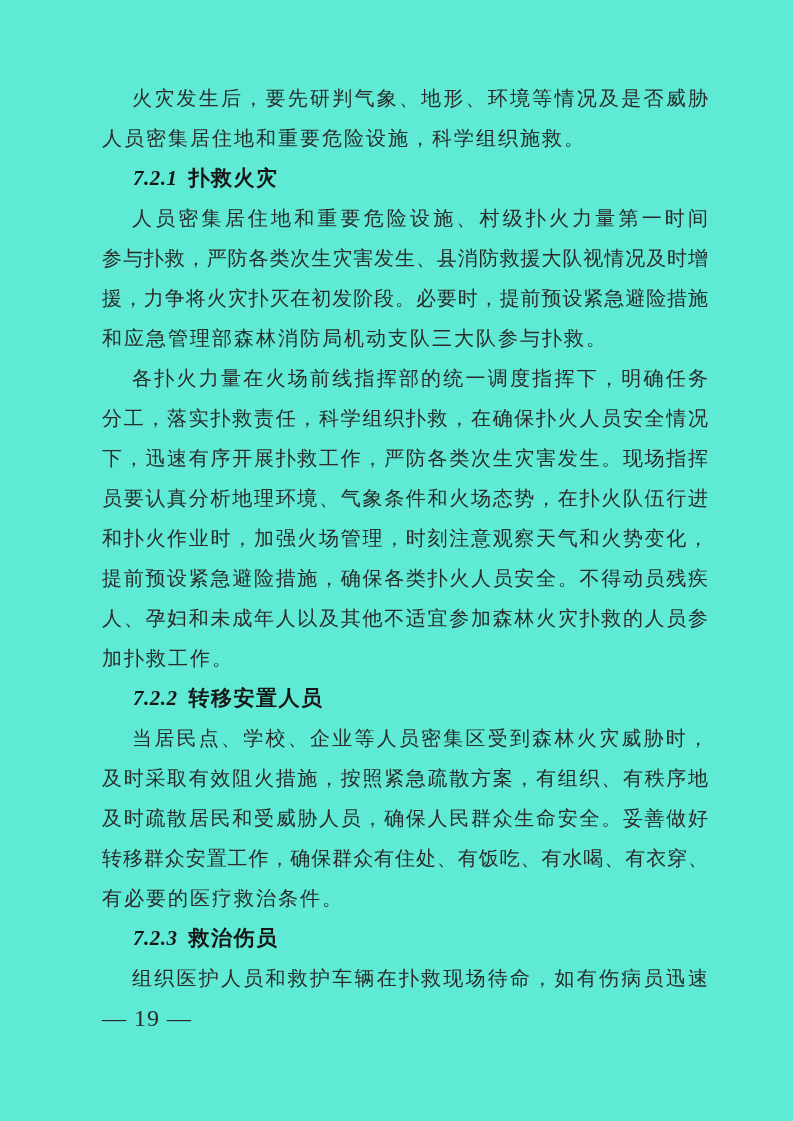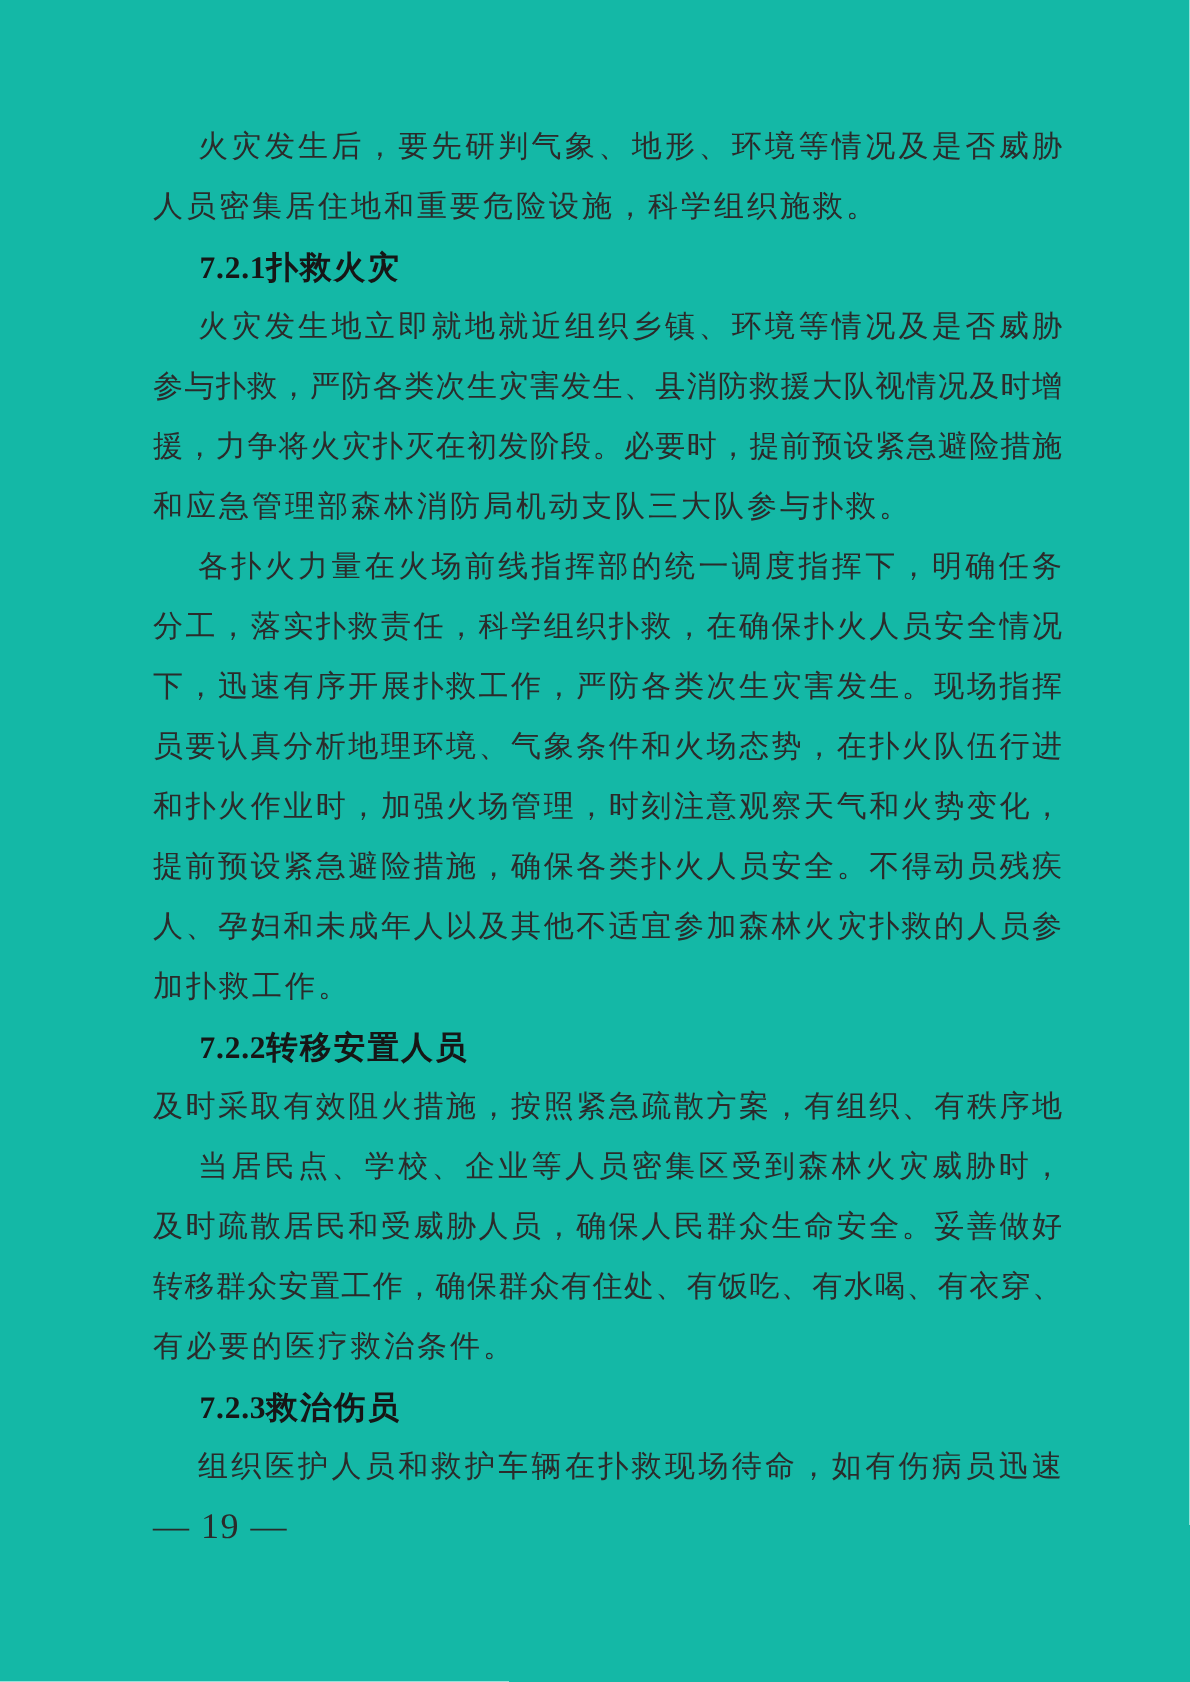--- a/index.html
+++ b/index.html
@@ -4,21 +4,21 @@
 <style>
   html, body {
     margin: 0;
     padding: 0;
     background: #ffffff;
   }
   .page {
     position: relative;
     width: 793px;
     height: 1121px;
-    background: #14b8a6;
+    background: #5eead4;
     overflow: hidden;
     font-family: "Liberation Serif", "DejaVu Serif", serif;
     color: #2b2b2b;
   }
   .content {
     position: absolute;
     left: 102px;
     top: 78px;
     width: 606px;
   }
@@ -38,21 +38,23 @@
   .heading {
     line-height: 40px;
     font-size: 21px;
     font-weight: bold;
     color: #161616;
     padding-left: 31px;
     white-space: nowrap;
   }
   .heading .num {
     font-family: "Liberation Serif", "DejaVu Serif", serif;
+    margin-right: 11px;
     letter-spacing: 0.5px;
+    font-style: italic;
   }
   .heading .title {
     font-family: Liberation Serif, serif;
     letter-spacing: 1.5px;
   }
   .pagenum {
     line-height: 40px;
     font-size: 24px;
     padding-right: 10px;
     letter-spacing: 1px;
@@ -64,39 +66,39 @@
 
 <div class="page">
   <div class="content">
 
   <div class="para">
         <div class="line first">火灾发生后，要先研判气象、地形、环境等情况及是否威胁</div>
         <div class="line no-just">人员密集居住地和重要危险设施，科学组织施救。</div>
       </div>
       <div class="heading"><span class="num">7.2.1</span><span class="title">扑救火灾</span></div>
       <div class="para">
-        <div class="line first">火灾发生地立即就地就近组织乡镇、环境等情况及是否威胁</div>
+        <div class="line first">人员密集居住地和重要危险设施、村级扑火力量第一时间</div>
         <div class="line">参与扑救，严防各类次生灾害发生、县消防救援大队视情况及时增</div>
         <div class="line">援，力争将火灾扑灭在初发阶段。必要时，提前预设紧急避险措施</div>
         <div class="line no-just">和应急管理部森林消防局机动支队三大队参与扑救。</div>
       </div>
       <div class="para">
         <div class="line first">各扑火力量在火场前线指挥部的统一调度指挥下，明确任务</div>
         <div class="line">分工，落实扑救责任，科学组织扑救，在确保扑火人员安全情况</div>
         <div class="line">下，迅速有序开展扑救工作，严防各类次生灾害发生。现场指挥</div>
         <div class="line">员要认真分析地理环境、气象条件和火场态势，在扑火队伍行进</div>
         <div class="line">和扑火作业时，加强火场管理，时刻注意观察天气和火势变化，</div>
         <div class="line">提前预设紧急避险措施，确保各类扑火人员安全。不得动员残疾</div>
         <div class="line">人、孕妇和未成年人以及其他不适宜参加森林火灾扑救的人员参</div>
         <div class="line no-just">加扑救工作。</div>
       </div>
       <div class="heading"><span class="num">7.2.2</span><span class="title">转移安置人员</span></div>
       <div class="para">
+        <div class="line first">当居民点、学校、企业等人员密集区受到森林火灾威胁时，</div>
         <div class="line">及时采取有效阻火措施，按照紧急疏散方案，有组织、有秩序地</div>
-        <div class="line first">当居民点、学校、企业等人员密集区受到森林火灾威胁时，</div>
         <div class="line">及时疏散居民和受威胁人员，确保人民群众生命安全。妥善做好</div>
         <div class="line">转移群众安置工作，确保群众有住处、有饭吃、有水喝、有衣穿、</div>
         <div class="line no-just">有必要的医疗救治条件。</div>
       </div>
       <div class="heading"><span class="num">7.2.3</span><span class="title">救治伤员</span></div>
       <div class="para">
         <div class="line first">组织医护人员和救护车辆在扑救现场待命，如有伤病员迅速</div>
       </div>
       <div class="pagenum">— 19 —</div>
     </div>

